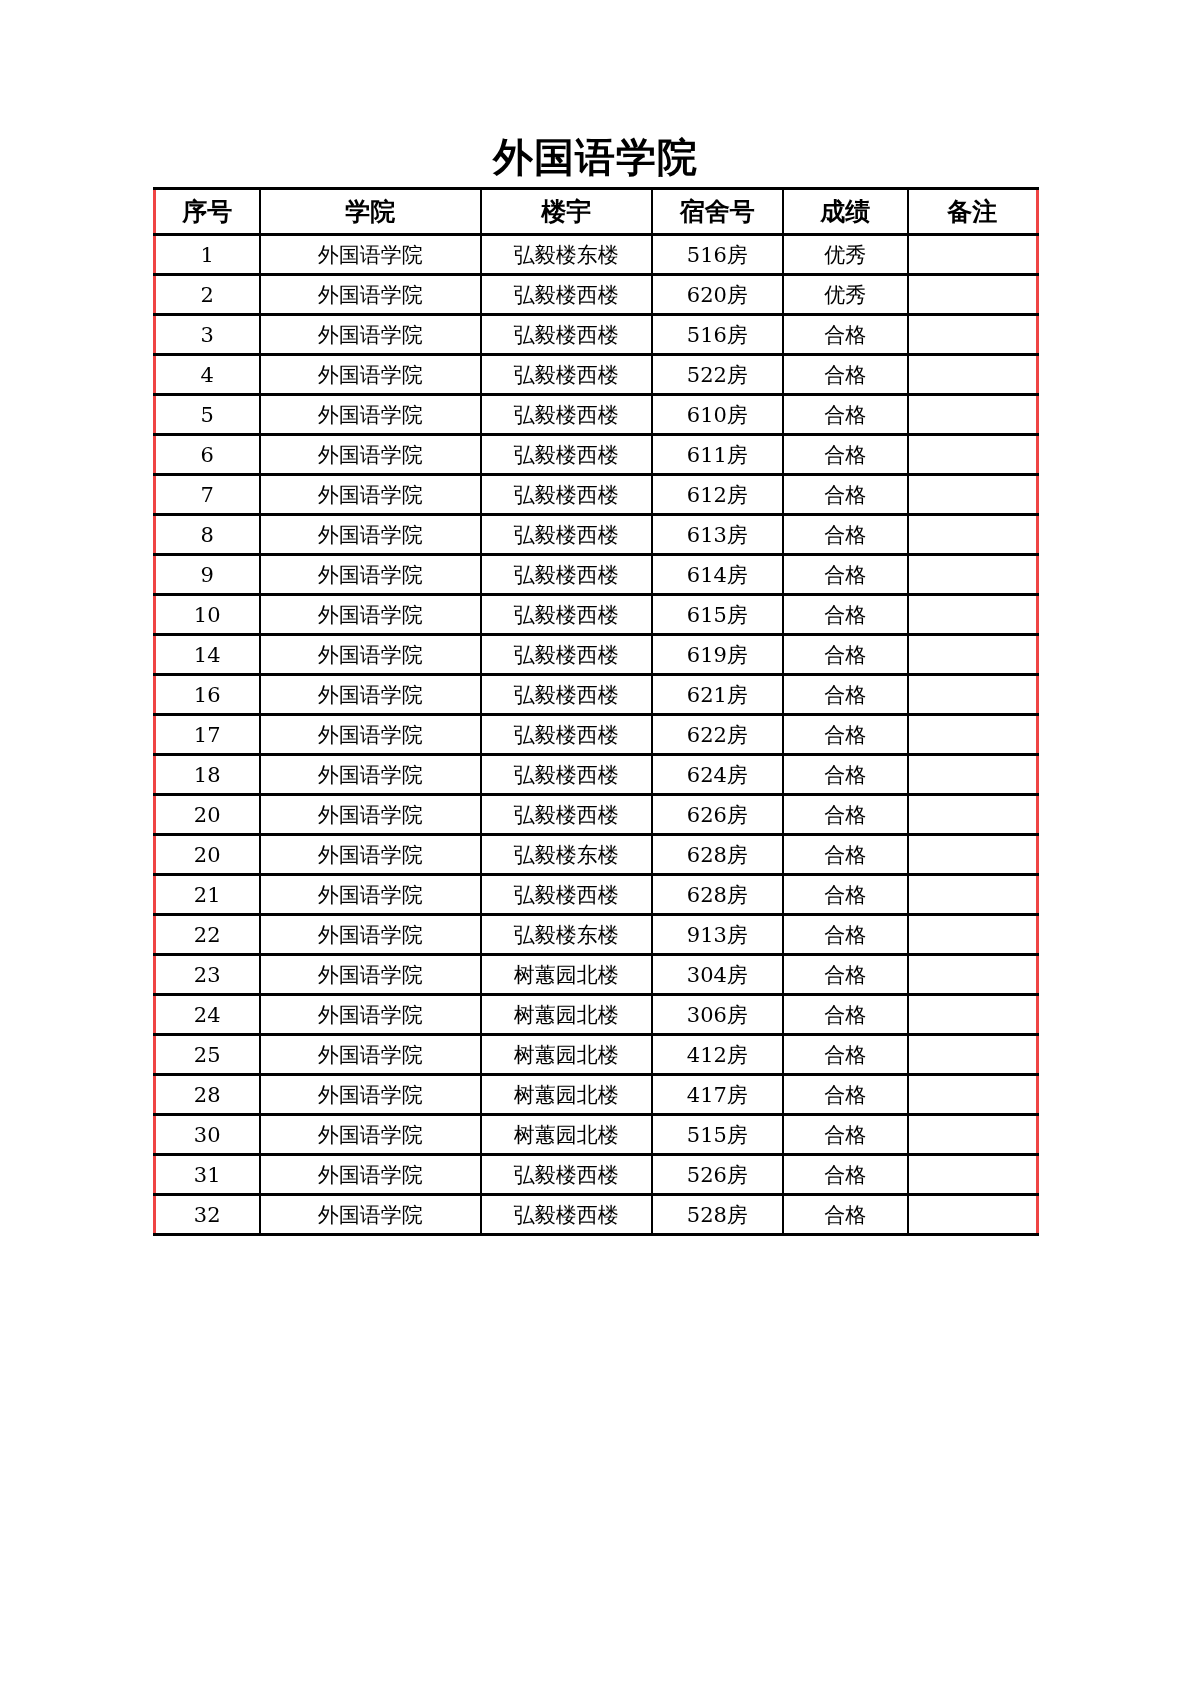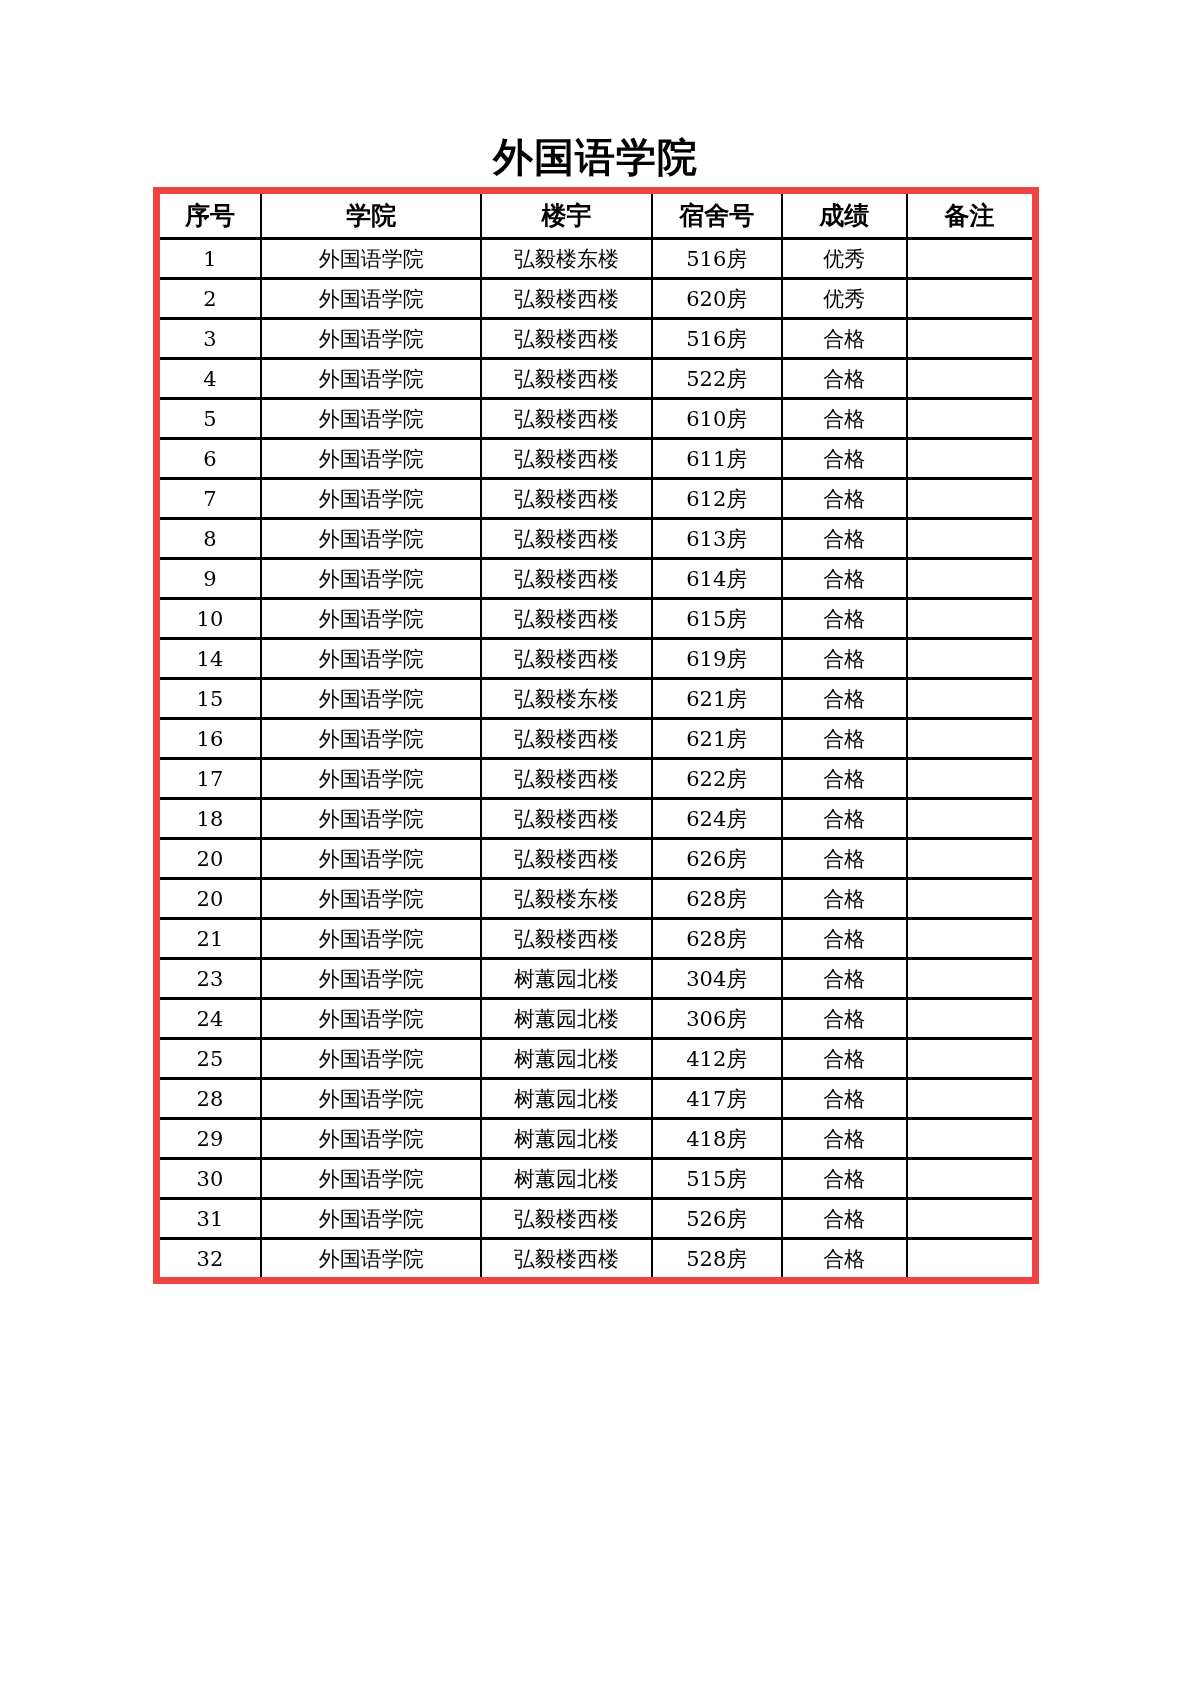--- a/index.html
+++ b/index.html
@@ -20,21 +20,21 @@
     font-size: 40px;
     font-weight: bold;
     line-height: 46px;
     letter-spacing: 1px;
   }
   table.roster {
     width: 886px;
     margin: 7px auto 0 auto;
     border-collapse: collapse;
     table-layout: fixed;
-    border: 7px solid #ef4444;
+    border: 3px solid #ef4444;
   }
   table.roster th,
   table.roster td {
     border-left: 2px solid #000;
     border-right: 2px solid #000;
     border-top: 3px solid #000;
     border-bottom: 3px solid #000;
     text-align: center;
     vertical-align: middle;
     padding: 0;
@@ -165,28 +165,20 @@
       </tr>
       <tr>
         <td>14</td>
         <td>外国语学院</td>
         <td>弘毅楼西楼</td>
         <td>619房</td>
         <td>合格</td>
         <td></td>
       </tr>
       <tr>
-        <td>15</td>
-        <td>外国语学院</td>
-        <td>弘毅楼东楼</td>
-        <td>621房</td>
-        <td>合格</td>
-        <td></td>
-      </tr>
-      <tr>
         <td>16</td>
         <td>外国语学院</td>
         <td>弘毅楼西楼</td>
         <td>621房</td>
         <td>合格</td>
         <td></td>
       </tr>
       <tr>
         <td>17</td>
         <td>外国语学院</td>
@@ -221,20 +213,28 @@
       </tr>
       <tr>
         <td>21</td>
         <td>外国语学院</td>
         <td>弘毅楼西楼</td>
         <td>628房</td>
         <td>合格</td>
         <td></td>
       </tr>
       <tr>
+        <td>22</td>
+        <td>外国语学院</td>
+        <td>弘毅楼东楼</td>
+        <td>913房</td>
+        <td>合格</td>
+        <td></td>
+      </tr>
+      <tr>
         <td>23</td>
         <td>外国语学院</td>
         <td>树蕙园北楼</td>
         <td>304房</td>
         <td>合格</td>
         <td></td>
       </tr>
       <tr>
         <td>24</td>
         <td>外国语学院</td>
@@ -249,28 +249,20 @@
         <td>树蕙园北楼</td>
         <td>412房</td>
         <td>合格</td>
         <td></td>
       </tr>
       <tr>
         <td>28</td>
         <td>外国语学院</td>
         <td>树蕙园北楼</td>
         <td>417房</td>
-        <td>合格</td>
-        <td></td>
-      </tr>
-      <tr>
-        <td>29</td>
-        <td>外国语学院</td>
-        <td>树蕙园北楼</td>
-        <td>418房</td>
         <td>合格</td>
         <td></td>
       </tr>
       <tr>
         <td>30</td>
         <td>外国语学院</td>
         <td>树蕙园北楼</td>
         <td>515房</td>
         <td>合格</td>
         <td></td>

